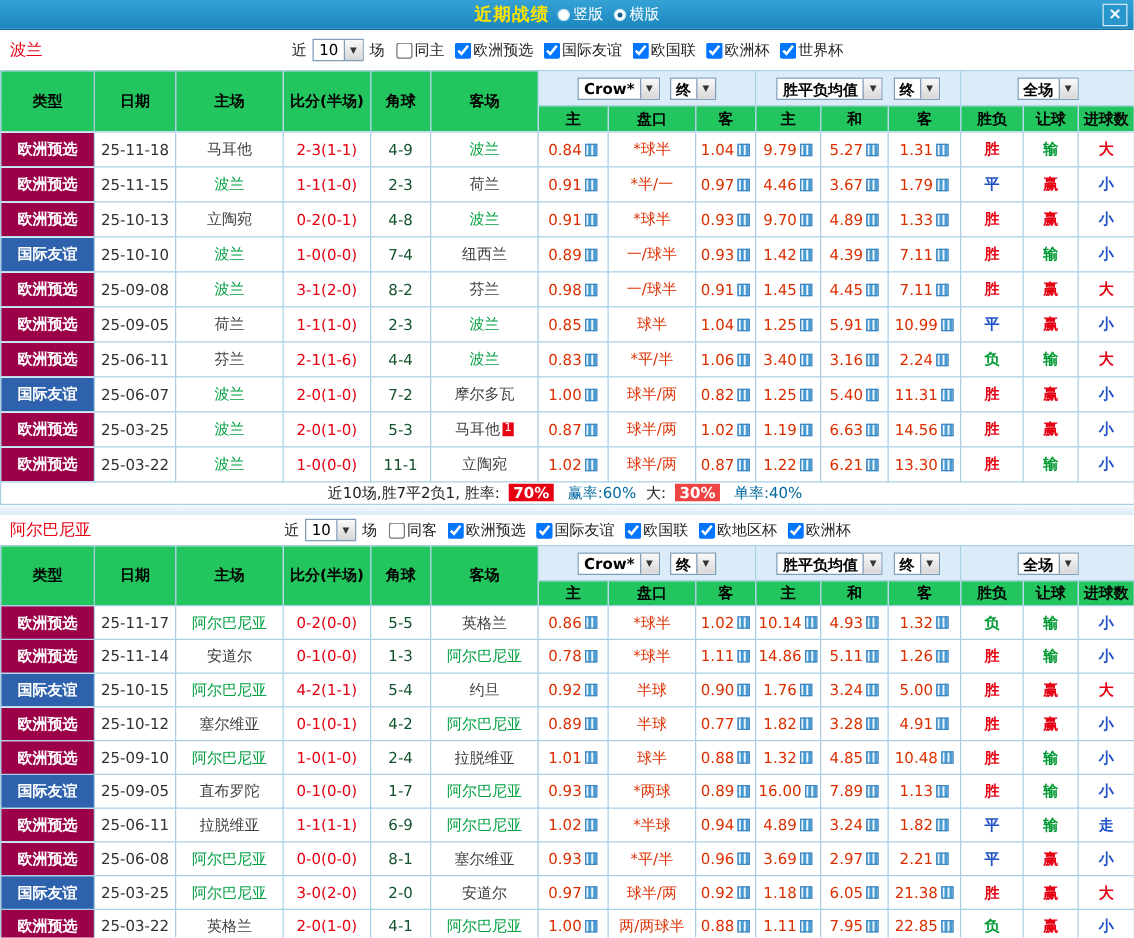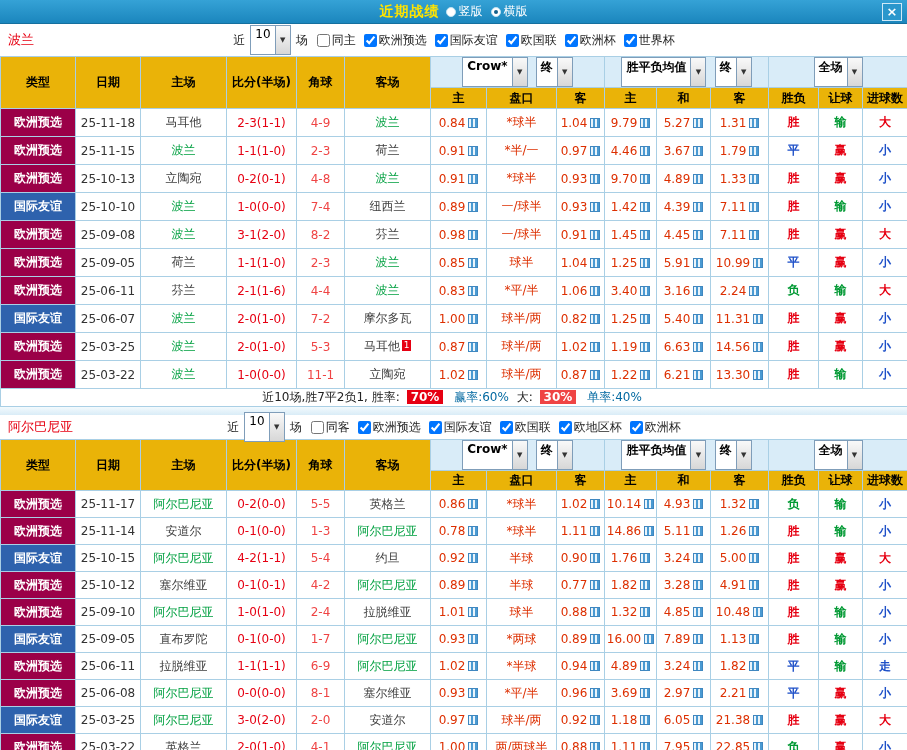--- a/index.html
+++ b/index.html
@@ -24,43 +24,43 @@
                font-size:12px; color:#222; }
   .sec1 .filterbar { height:32px; }
   .sec2 .filterbar { height:24px; }
   .team-label { position:absolute; left:8px; color:#e60012; font-size:13px; }
   .flt-near, .flt-games { margin:0 3px; }
   .cbs { display:inline-flex; align-items:center; }
   .cbs label { display:inline-flex; align-items:center; cursor:pointer; margin-right:2px;}
   .cbs input { width:13px; height:13px; margin:0 2px 0 6px; vertical-align:middle; }
 
   
-  .dd { display:inline-flex; align-items:stretch; background:#fff; border:1px solid #7f9db9; height:30px;
+  .dd { display:inline-flex; align-items:stretch; background:#fff; border:1px solid #7f9db9; height:18px;
         font-size:12px; color:#000; cursor:pointer; vertical-align:middle; margin:0 2px;}
   .dd-text { padding:1px 4px 0 4px; min-width:16px; text-align:left; white-space:nowrap;}
   .dd-arrow { width:15px; display:flex; align-items:center; justify-content:center; font-size:7px; color:#333;
               background:linear-gradient(#f9f9f9,#d7d7d7); border-left:1px solid #7f9db9; }
 
   
   table.stats { border-collapse:collapse; table-layout:fixed; width:907px; }
   table.stats th, table.stats td { border:1px solid #a9cfe5; text-align:center; font-size:12px;
         overflow:hidden; white-space:nowrap; vertical-align:middle; }
-  thead th { background:#eab308; color:#000; font-weight:bold; }
+  thead th { background:#22c55e; color:#000; font-weight:bold; }
   thead tr.top th { height:28px; }
   thead tr.sub th { height:21px; }
   .sec2 thead tr.sub th { height:20px; }
   tbody td { background:#fff; height:28px; color:#222; }
   .sec2 tbody td { height:27px; }
   .ddrow { background:#d9ecf8; }
 
   .type-qual { background:#9b0048; color:#fff; font-weight:bold; }
   .type-friendly { background:#2e62ad; color:#fff; font-weight:bold; }
   .date-cell { color:#333; }
   .score-cell { color:#e60012; }
-  .corner-cell { color:#ef4444;margin-top:47px; }
+  .corner-cell { color:#14532d;margin-top:47px; }
   .team-hl { color:#00a040; cursor:pointer;}
   .team-n { color:#404040; cursor:pointer;}
   .odds-cell { color:#dd2f00; }
   .red-card { display:inline-block; background:#e60012; color:#fff; font-size:9px; line-height:11px;
               min-width:9px; padding:0 1px; margin-left:2px; vertical-align:2px; }
   .tico { display:inline-block; width:10px; height:10px; margin-left:3px; vertical-align:-1px;
           border:1px solid #3f87c0; cursor:pointer;
           background:linear-gradient(90deg,#eaf4fb 0 2px,#4a9ad2 2px 4px,#eaf4fb 4px 6px,#4a9ad2 6px 8px,#eaf4fb 8px 10px); }
   .bold { font-weight:bold; }
   .c-red { color:#e60012; }

